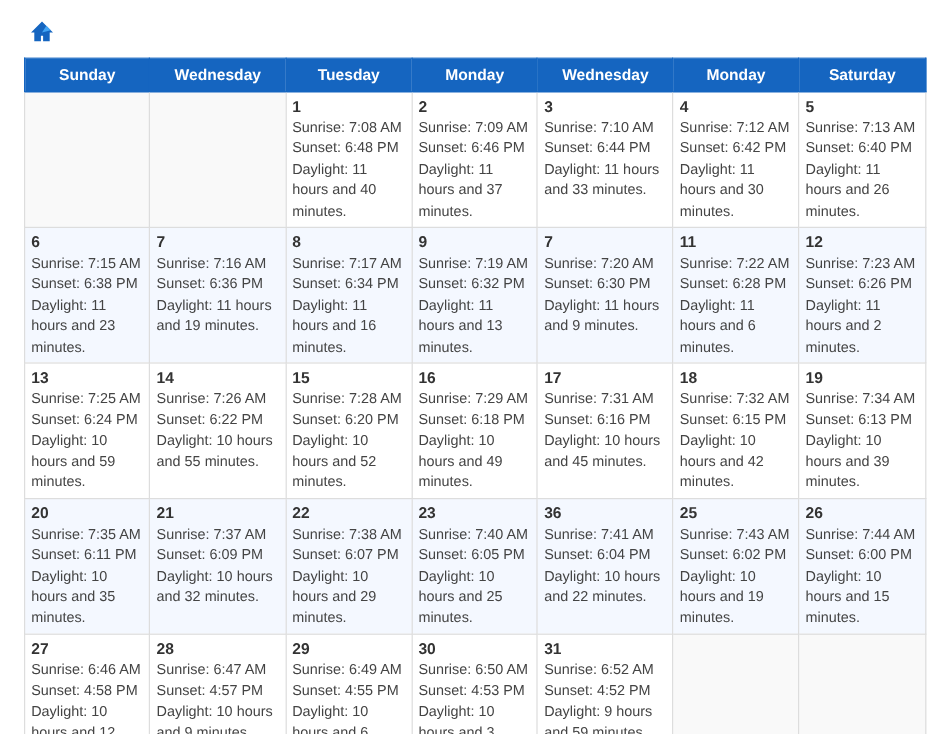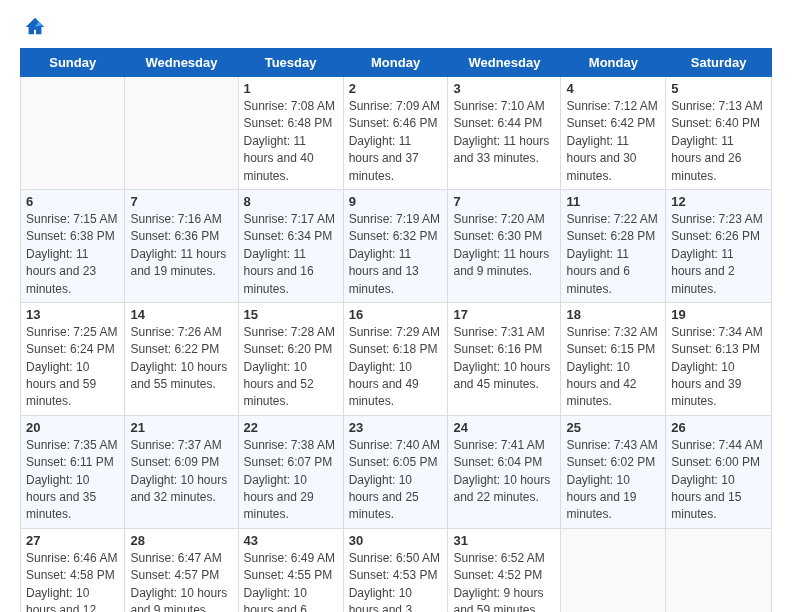--- a/index.html
+++ b/index.html
@@ -226,21 +226,21 @@
         </td>
         <td>
           <span class="day-number">22</span>
           <div class="day-info">Sunrise: 7:38 AM<br>Sunset: 6:07 PM<br>Daylight: 10 hours and 29 minutes.</div>
         </td>
         <td>
           <span class="day-number">23</span>
           <div class="day-info">Sunrise: 7:40 AM<br>Sunset: 6:05 PM<br>Daylight: 10 hours and 25 minutes.</div>
         </td>
         <td>
-          <span class="day-number">24</span>
+          <span class="day-number">36</span>
           <div class="day-info">Sunrise: 7:41 AM<br>Sunset: 6:04 PM<br>Daylight: 10 hours and 22 minutes.</div>
         </td>
         <td>
           <span class="day-number">25</span>
           <div class="day-info">Sunrise: 7:43 AM<br>Sunset: 6:02 PM<br>Daylight: 10 hours and 19 minutes.</div>
         </td>
         <td>
           <span class="day-number">26</span>
           <div class="day-info">Sunrise: 7:44 AM<br>Sunset: 6:00 PM<br>Daylight: 10 hours and 15 minutes.</div>
         </td>
@@ -248,21 +248,21 @@
       <tr>
         <td>
           <span class="day-number">27</span>
           <div class="day-info">Sunrise: 6:46 AM<br>Sunset: 4:58 PM<br>Daylight: 10 hours and 12 minutes.</div>
         </td>
         <td>
           <span class="day-number">28</span>
           <div class="day-info">Sunrise: 6:47 AM<br>Sunset: 4:57 PM<br>Daylight: 10 hours and 9 minutes.</div>
         </td>
         <td>
-          <span class="day-number">43</span>
+          <span class="day-number">29</span>
           <div class="day-info">Sunrise: 6:49 AM<br>Sunset: 4:55 PM<br>Daylight: 10 hours and 6 minutes.</div>
         </td>
         <td>
           <span class="day-number">30</span>
           <div class="day-info">Sunrise: 6:50 AM<br>Sunset: 4:53 PM<br>Daylight: 10 hours and 3 minutes.</div>
         </td>
         <td>
           <span class="day-number">31</span>
           <div class="day-info">Sunrise: 6:52 AM<br>Sunset: 4:52 PM<br>Daylight: 9 hours and 59 minutes.</div>
         </td>

